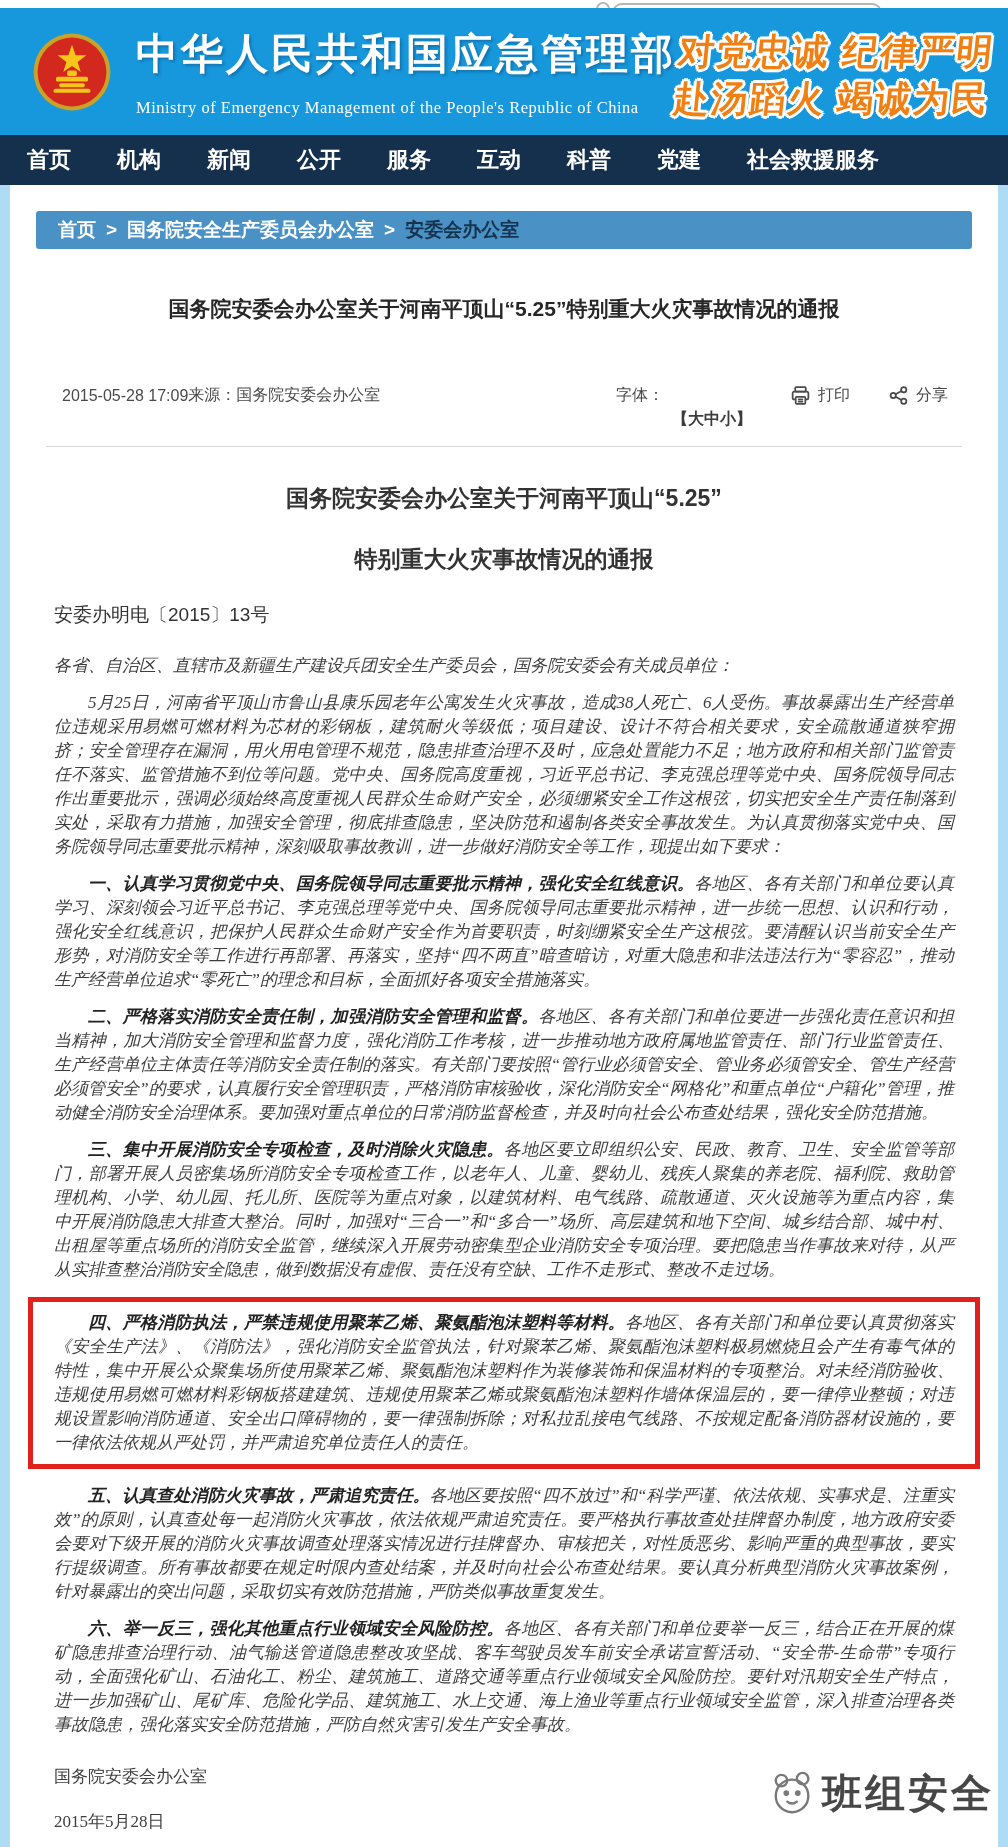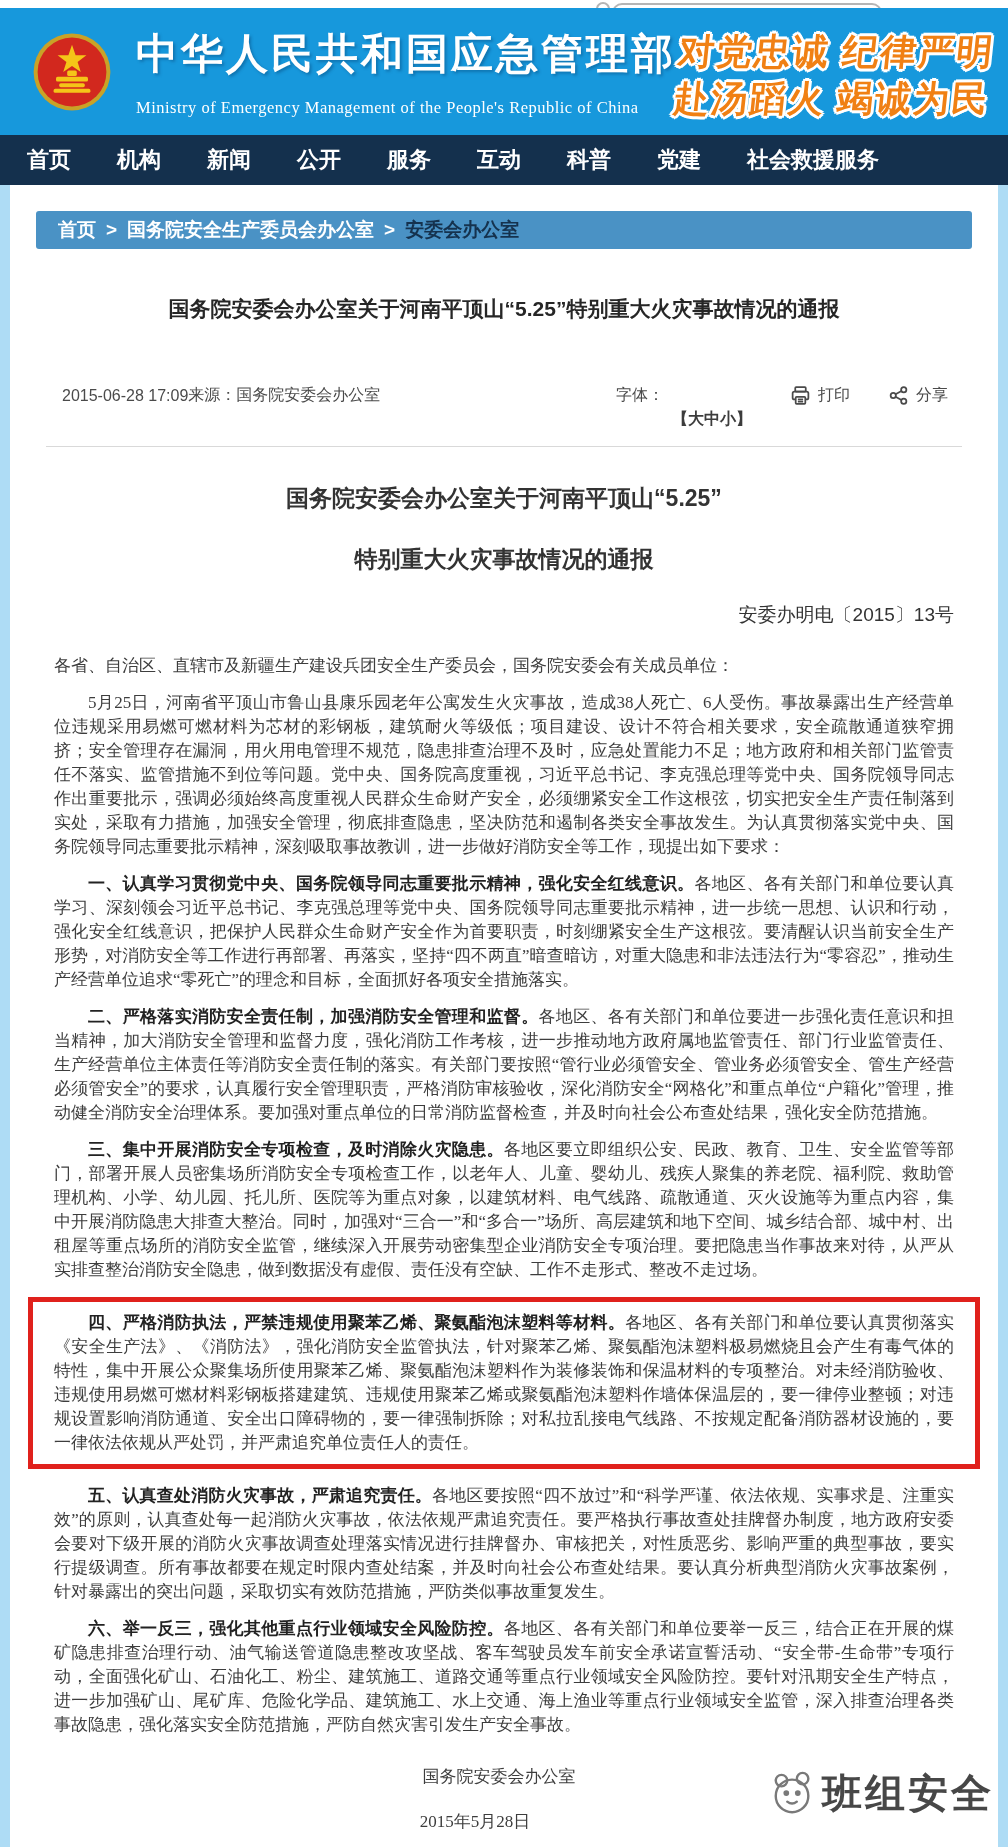--- a/index.html
+++ b/index.html
@@ -36,29 +36,29 @@
   .meta .src{}
   .meta .right{margin-left:auto;display:flex;align-items:center;gap:8px;}
   .meta .fontsel{font-weight:bold;color:#3c3c3c;cursor:pointer;margin-top:48px;}
   .meta .tool{display:flex;align-items:center;gap:7px;margin-left:30px;cursor:pointer;color:#4a4a4a;}
   .meta svg{display:block;}
   .divider{border-top:1px solid #d9d9d9;margin:16px 36px 0;}
   
   .article{padding:0 44px;}
   .a-title{text-align:center;font-size:23px;font-weight:bold;color:#333;margin-top:36px;}
   .a-title2{text-align:center;font-size:23px;font-weight:bold;color:#333;margin-top:30px;}
-  .doc-no{text-align:right;font-size:19px;color:#333;margin-top:27px;}
+  .doc-no{text-align:left;font-size:19px;color:#333;margin-top:27px;}
   .body-text{margin-top:26px;}
   .body-text p{font-family:"Liberation Serif","DejaVu Serif",serif;font-size:17px;line-height:24px;
-        color:#3d3d3d;text-align:justify;margin:13px 0;text-indent:2em;}
+        color:#3d3d3d;text-align:justify;margin:13px 0;text-indent:2em;font-style:italic;}
   .body-text p.salutation{text-indent:0;}
   .body-text b{color:#222;}
   .hl-box{border:5px solid #e0211c;margin:15px -26px;padding:1px 21px;}
   .hl-box p{margin:8px 0;}
-  .sign{font-family:"Liberation Serif","DejaVu Serif",serif;font-size:17px;color:#3d3d3d;text-align:center;}
+  .sign{font-family:"Liberation Serif","DejaVu Serif",serif;font-size:17px;color:#3d3d3d;text-align:left;}
   .sign-name{margin-top:28px;padding-right:10px;}
   .sign-date{margin-top:22px;padding-right:58px;}
   
   .watermark{position:absolute;right:14px;top:1766px;display:flex;align-items:center;gap:6px;opacity:.92;justify-content:space-between;}
   .wm-text{font-size:40px;font-weight:bold;color:#383838;letter-spacing:3px;font-family:"Liberation Sans",sans-serif;}
 </style>
 </head>
 <body>
 
 <div class="page">
@@ -106,21 +106,21 @@
       <span>首页</span>
       <span class="sep">&gt;</span>
       <span>国务院安全生产委员会办公室</span>
       <span class="sep">&gt;</span>
       <span class="current">安委会办公室</span>
     </div>
 
     <div class="page-title">国务院安委会办公室关于河南平顶山“5.25”特别重大火灾事故情况的通报</div>
 
     <div class="meta">
-      <span class="date">2015-06-28 17:09</span>
+      <span class="date">2015-05-28 17:09</span>
       <span class="src">来源：国务院安委会办公室</span>
       <span class="right">
         <span>字体：</span>
         <span class="fontsel">【大中小】</span>
         <span class="tool">
           <svg width="21" height="21" viewBox="0 0 24 24" fill="none" stroke="#4a4a4a" stroke-width="2">
             <rect x="6" y="2.5" width="12" height="5" rx="1"></rect>
             <rect x="3" y="7.5" width="18" height="9" rx="2"></rect>
             <rect x="6.5" y="13.5" width="11" height="8" rx="1" fill="#fff"></rect>
             <line x1="9" y1="16.5" x2="15" y2="16.5"></line>

